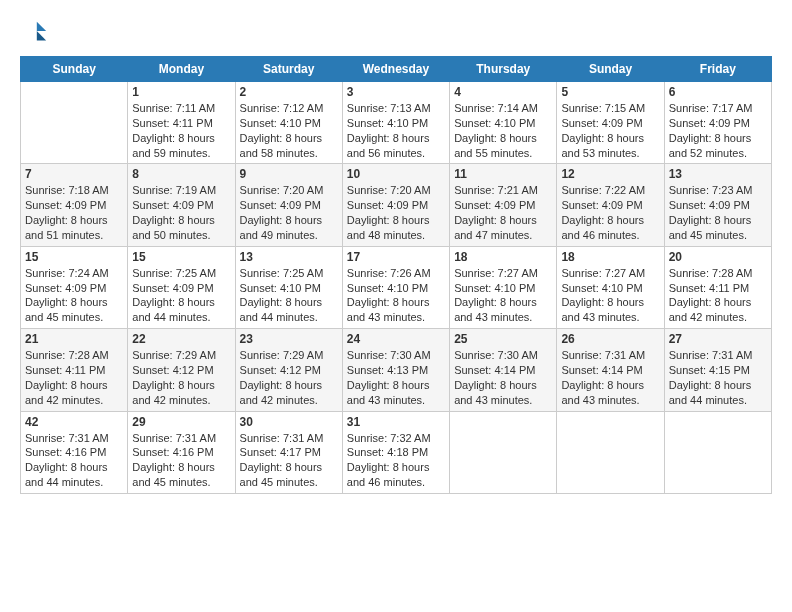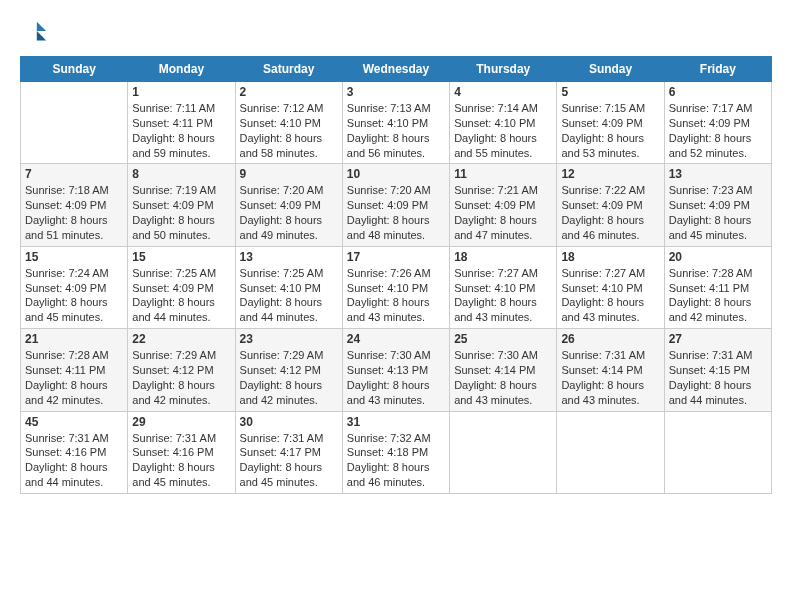--- a/index.html
+++ b/index.html
@@ -240,21 +240,21 @@
             <span class="day-num">26</span>
             <div class="cell-info">Sunrise: 7:31 AM<br>Sunset: 4:14 PM<br>Daylight: 8 hours<br>and 43 minutes.</div>
           </td>
           <td>
             <span class="day-num">27</span>
             <div class="cell-info">Sunrise: 7:31 AM<br>Sunset: 4:15 PM<br>Daylight: 8 hours<br>and 44 minutes.</div>
           </td>
         </tr>
         <tr>
           <td>
-            <span class="day-num">45</span>
+            <span class="day-num">42</span>
             <div class="cell-info">Sunrise: 7:31 AM<br>Sunset: 4:16 PM<br>Daylight: 8 hours<br>and 44 minutes.</div>
           </td>
           <td>
             <span class="day-num">29</span>
             <div class="cell-info">Sunrise: 7:31 AM<br>Sunset: 4:16 PM<br>Daylight: 8 hours<br>and 45 minutes.</div>
           </td>
           <td>
             <span class="day-num">30</span>
             <div class="cell-info">Sunrise: 7:31 AM<br>Sunset: 4:17 PM<br>Daylight: 8 hours<br>and 45 minutes.</div>
           </td>

